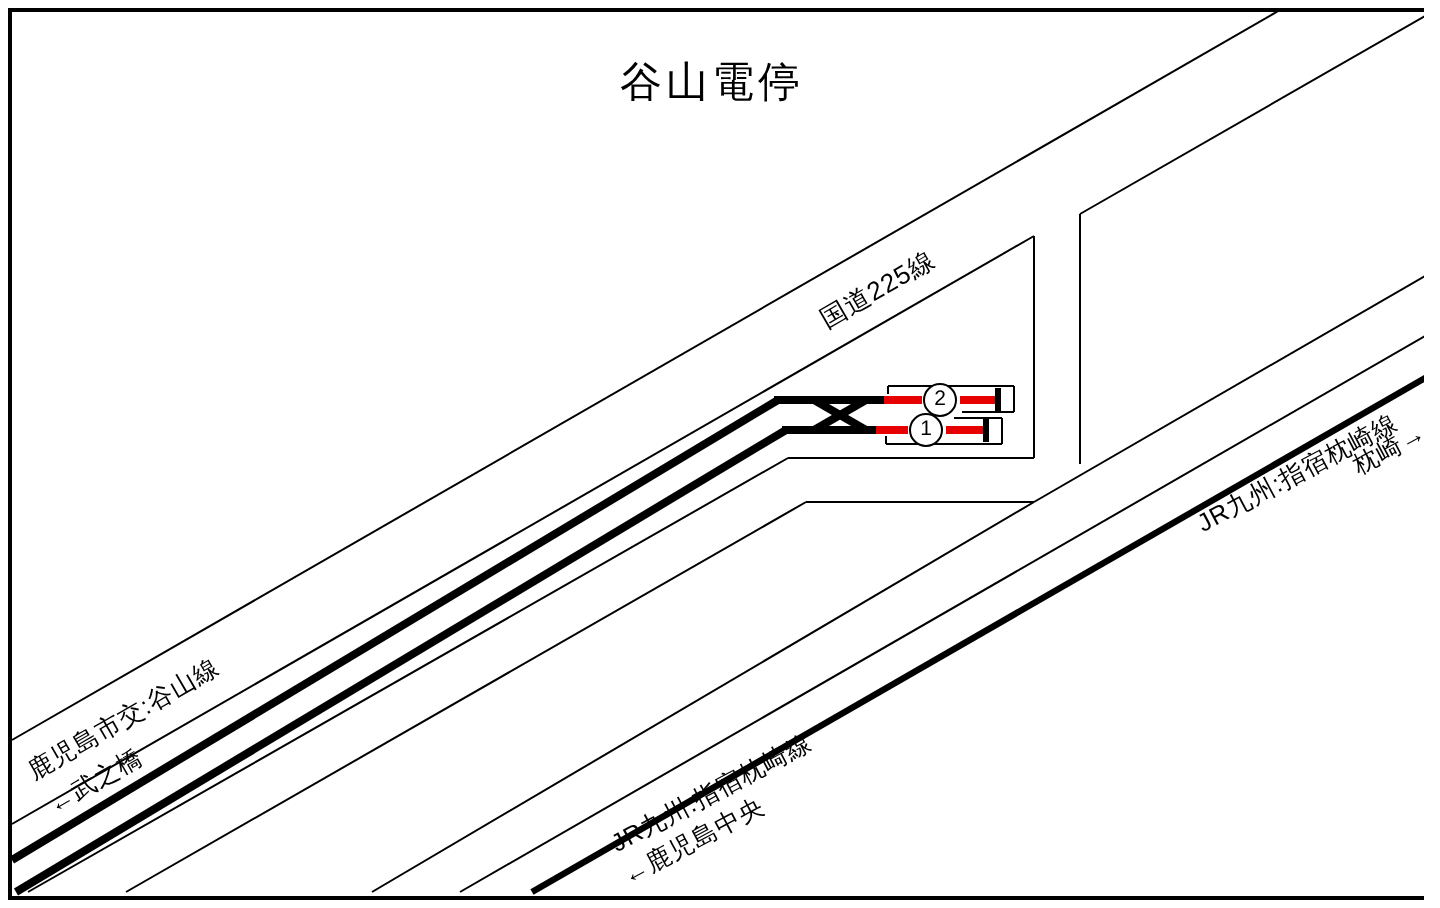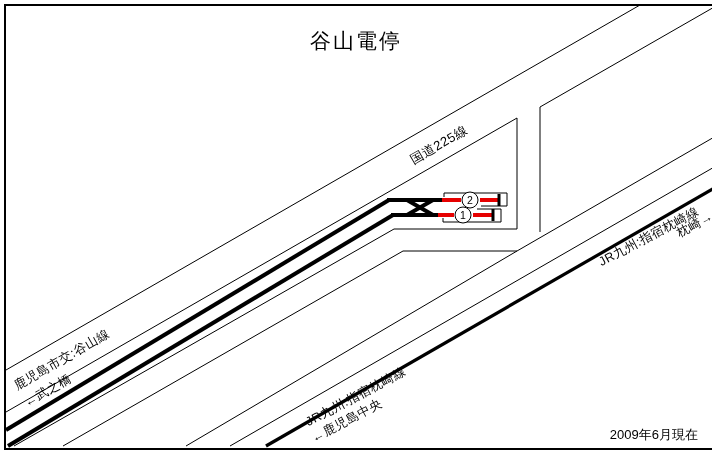--- a/index.html
+++ b/index.html
@@ -78,14 +78,13 @@
 
   <div id="lbl-jr-ne" class="lbl lbl-jr">JR九州:指宿枕崎線</div>
   <div id="lbl-jr-ne-dir" class="lbl lbl-jr">枕崎→</div>
 
   <div id="lbl-jr-sw" class="lbl lbl-jr">JR九州:指宿枕崎線</div>
   <div id="lbl-jr-sw-dir" class="lbl lbl-jr">←鹿児島中央</div>
 
   <span id="badge-platform-2" class="badge">2</span>
   <span id="badge-platform-1" class="badge">1</span>
 
-  <div id="date-note">2009年6月現在</div>
 </div>
 
 </body></html>

